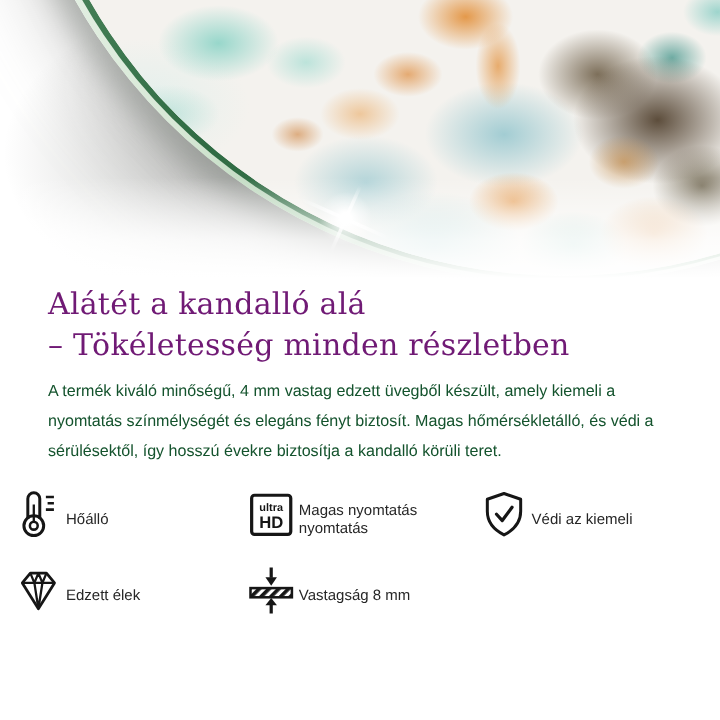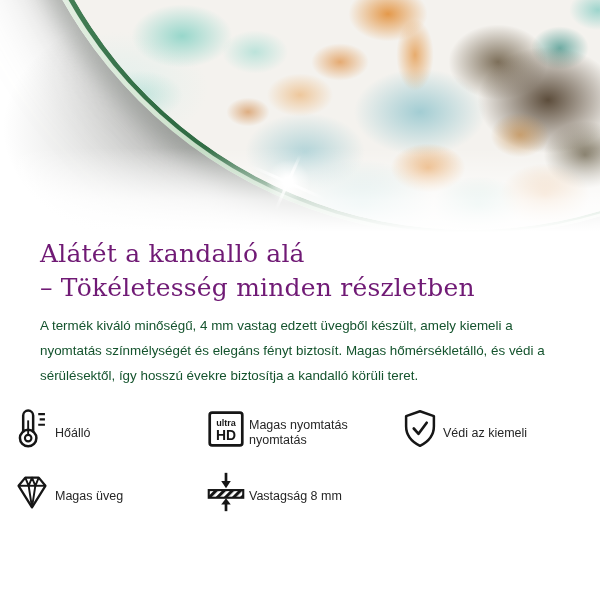--- a/index.html
+++ b/index.html
@@ -124,21 +124,21 @@
       </div>
       <div class="feature">
         <div class="icon">
           <svg viewBox="0 0 48 48">
             <path d="M17 9 h14 l7 8.5 L24 40 L10 17.5 Z" fill="none" stroke="#161616" stroke-width="2.4" stroke-linejoin="round"></path>
      <path d="M10 17.5 h28" fill="none" stroke="#161616" stroke-width="2"></path>
      <path d="M17 9 l3.5 8.5 L24 9 l3.5 8.5 L31 9" fill="none" stroke="#161616" stroke-width="2" stroke-linejoin="round"></path>
      <path d="M20.5 17.5 L24 40 M27.5 17.5 L24 40" fill="none" stroke="#161616" stroke-width="2"></path>
           </svg>
         </div>
-        <div class="label">Magas üveg</div>
+        <div class="label">Edzett élek</div>
       </div>
       <div class="feature">
         <div class="icon">
           <svg viewBox="0 0 48 48">
             <defs>
               <pattern id="hatchp" patternUnits="userSpaceOnUse" width="6" height="6" patternTransform="rotate(45)">
                 <rect width="6" height="6" fill="#fff"></rect>
                 <rect width="3.2" height="6" fill="#161616"></rect>
               </pattern>
             </defs>

